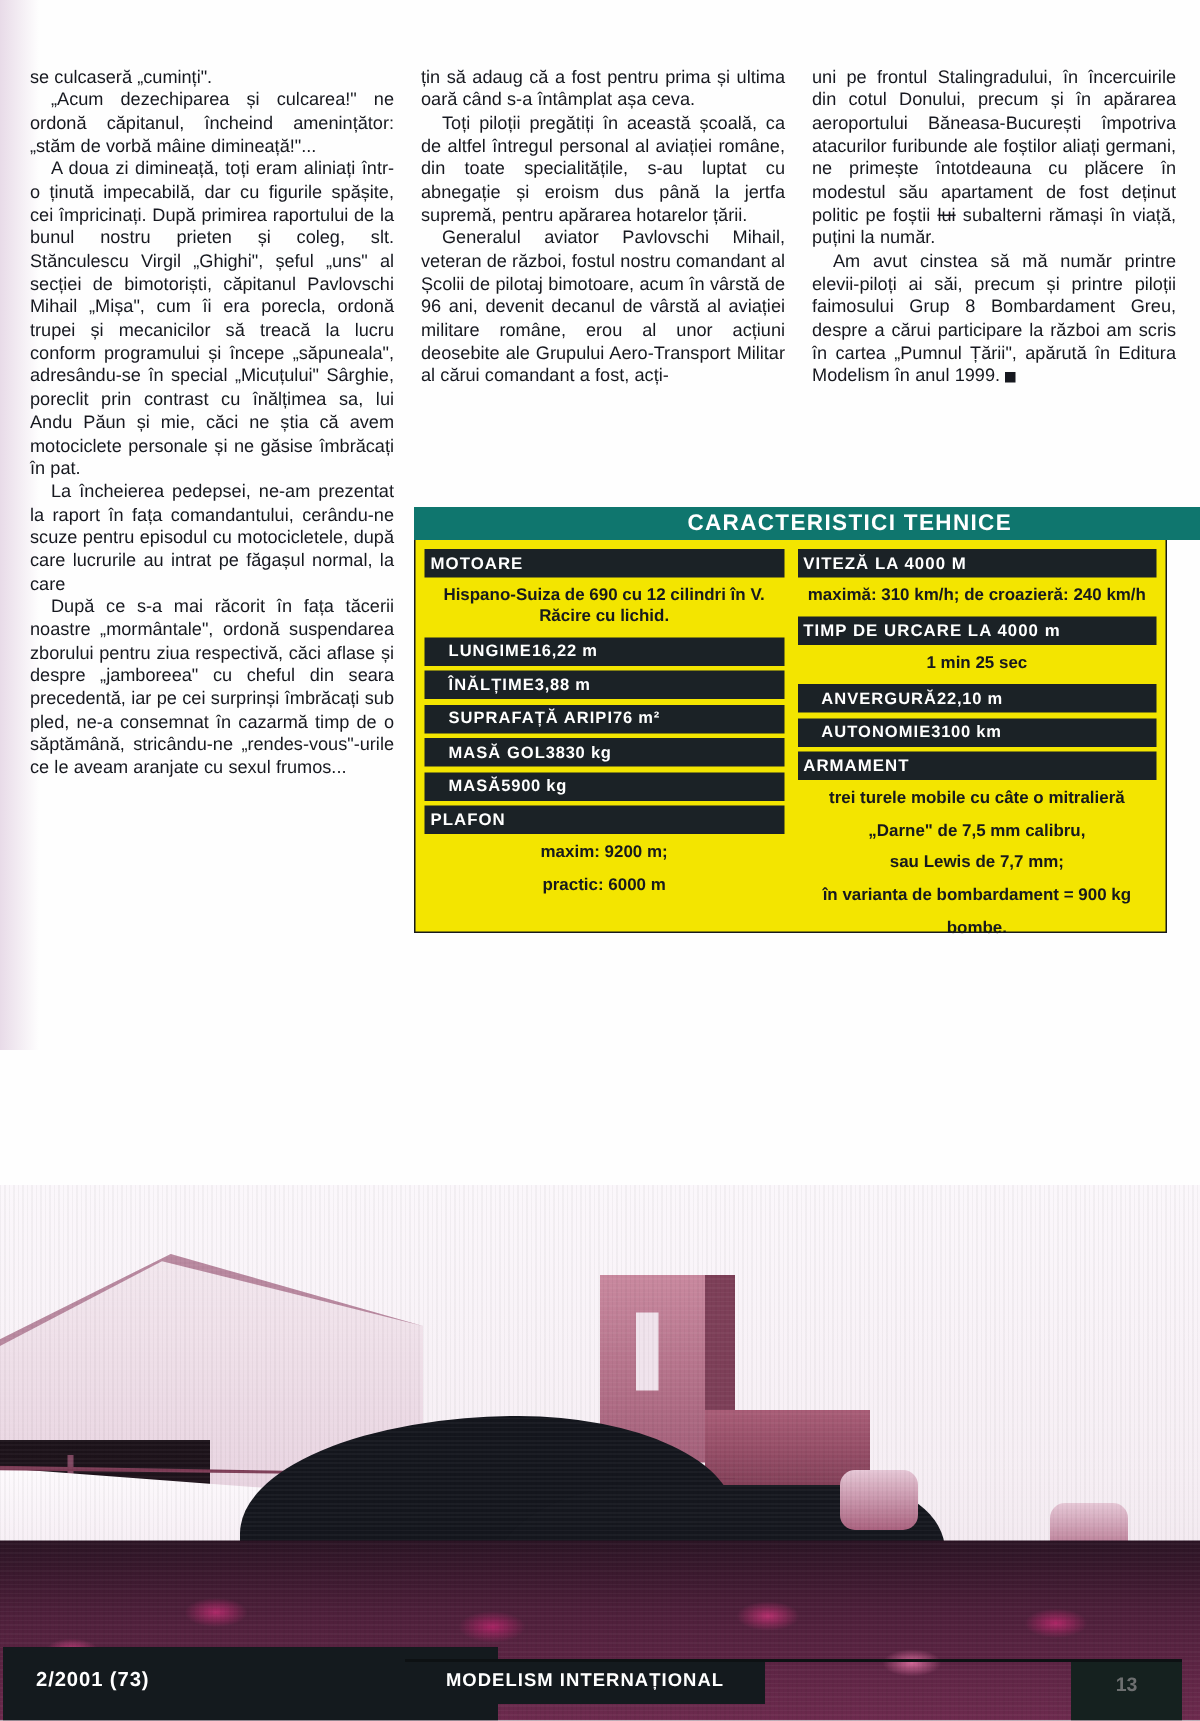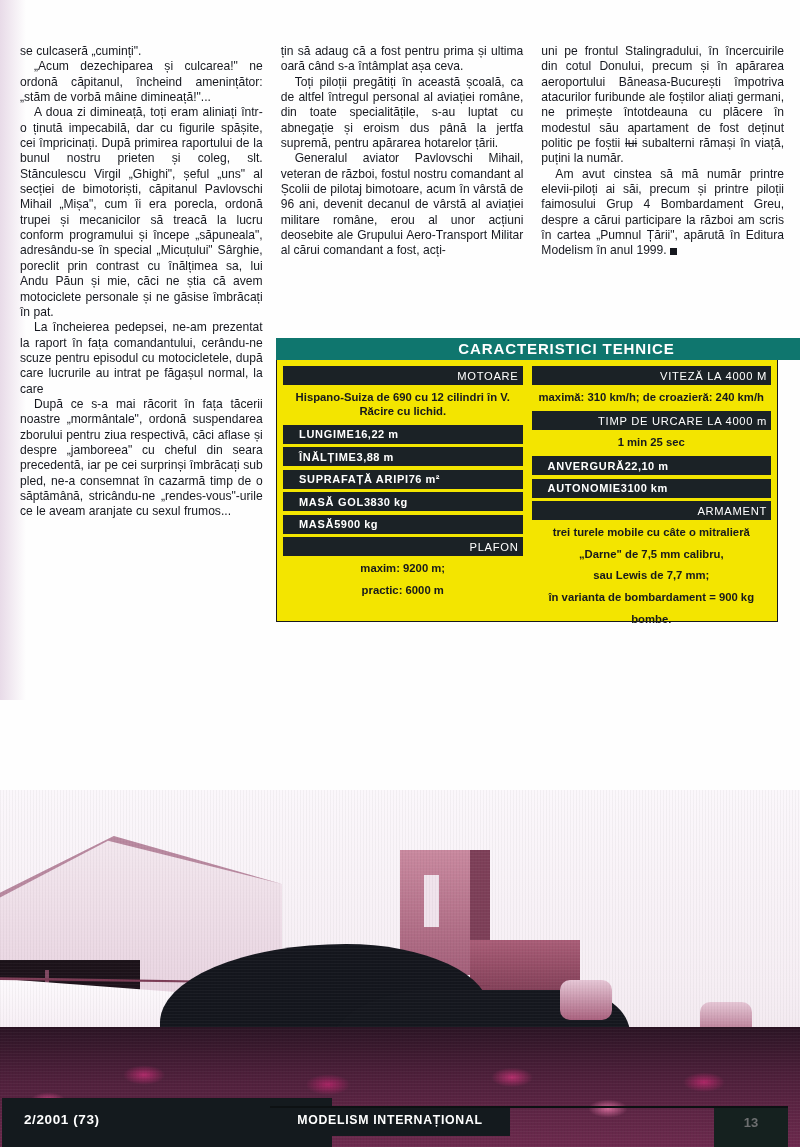--- a/index.html
+++ b/index.html
@@ -52,22 +52,22 @@
     display:flex;align-items:center;justify-content:center;
     box-sizing:border-box;
   }
   .spec-body{
     position:absolute;left:0;top:22px;right:0;bottom:0;
     display:flex;padding:5px 6px 6px 6px;gap:9px;box-sizing:border-box;
   }
   .spec-col{flex:1;display:flex;flex-direction:column;gap:3.5px;}
   .blk-head{
     background:#1b2226;color:#fff;
-    font-size:11.2px;font-weight:normal;letter-spacing:.7px;
-    text-align:right;padding:3.5px 4px;
+    font-size:11.2px;font-weight:bold;letter-spacing:.7px;
+    text-align:left;padding:3.5px 4px;
     box-sizing:border-box;
   }
   .blk-row{
     background:#1b2226;color:#fff;
     font-size:11px;font-weight:bold;letter-spacing:.7px;
     display:flex;justify-content:flex-start;align-items:center;
     padding:3.5px 14px 3.5px 16px;
     box-sizing:border-box;
   }
   .blk-row .v{letter-spacing:.5px;}
@@ -230,21 +230,21 @@
     </div>
 
     <div class="col">
       <p class="noind">țin să adaug că a fost pentru prima și ultima oară când s-a întâmplat așa ceva.</p>
       <p>Toți piloții pregătiți în această școală, ca de altfel întregul personal al aviației române, din toate specialitățile, s-au luptat cu abnegație și eroism dus până la jertfa supremă, pentru apărarea hotarelor țării.</p>
       <p>Generalul aviator Pavlovschi Mihail, veteran de război, fostul nostru comandant al Școlii de pilotaj bimotoare, acum în vârstă de 96 ani, devenit decanul de vârstă al aviației militare române, erou al unor acțiuni deosebite ale Grupului Aero-Transport Militar al cărui comandant a fost, acți-</p>
     </div>
 
     <div class="col">
       <p class="noind">uni pe frontul Stalingradului, în încercuirile din cotul Donului, precum și în apărarea aeroportului Băneasa-București împotriva atacurilor furibunde ale foștilor aliați germani, ne primește întotdeauna cu plăcere în modestul său apartament de fost deținut politic pe foștii <span class="strike">lui</span> subalterni rămași în viață, puțini la număr.</p>
-      <p><span>Am avut cinstea să mă număr printre elevii-piloți ai săi, precum și printre piloții faimosului Grup 4 Bombardament Greu, despre a cărui participare la război am scris în cartea „Pumnul Țării", apărută în Editura Modelism în anul 1999.</span><span class="endmark"></span></p>
+      <p><span>Am avut cinstea să mă număr printre elevii-piloți ai săi, precum și printre piloții faimosului Grup 8 Bombardament Greu, despre a cărui participare la război am scris în cartea „Pumnul Țării", apărută în Editura Modelism în anul 1999.</span><span class="endmark"></span></p>
     </div>
 
   </div>
 
   <div id="spec-table">
 
     <div id="spec-title">CARACTERISTICI TEHNICE</div>
 
     <div class="spec-body">
 

